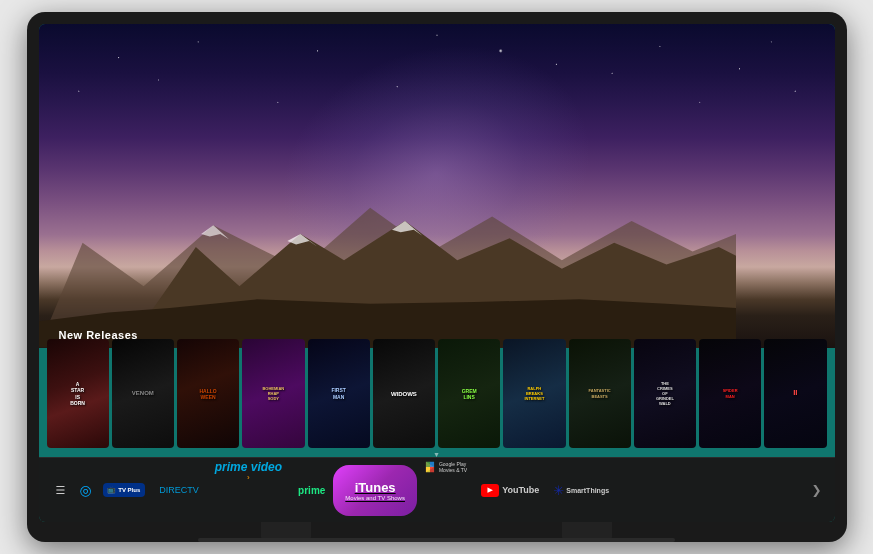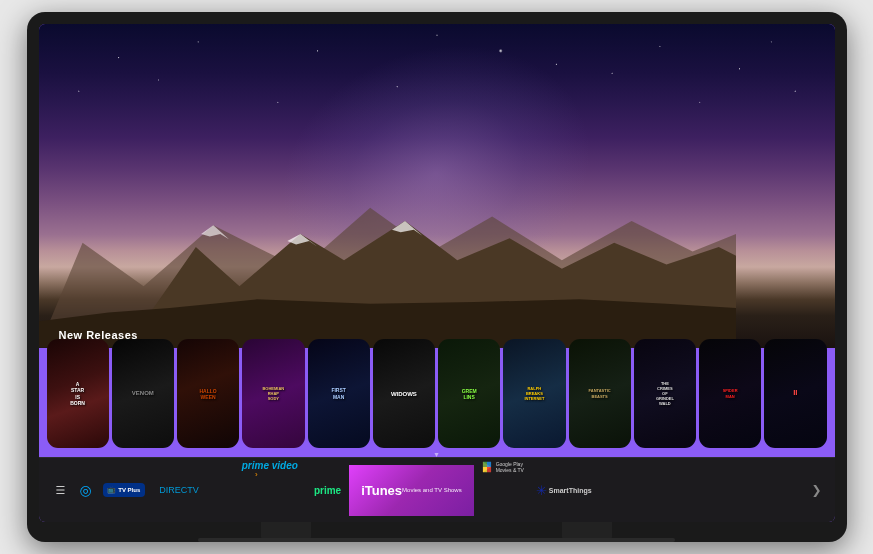--- a/index.html
+++ b/index.html
@@ -23,21 +23,21 @@
       box-shadow: 0 8px 30px rgba(0,0,0,0.5);
       position: relative;
       display: flex;
       flex-direction: column;
       align-items: center;
     }
 
     .tv-screen {
       width: 100%;
       flex: 1;
-      background: #8b5cf6;
+      background: #0f766e;
       border-radius: 6px;
       overflow: hidden;
       position: relative;
     }
 
     
     .tv-bg {
       position: absolute;
       top: 0; left: 0; right: 0;
       height: 65%;
@@ -121,21 +121,21 @@
       height: 22%;
       display: flex;
       align-items: stretch;
       gap: 3px;
       padding: 0 8px;
       overflow: hidden;
     }
 
     .poster {
       flex: 1;
-      border-radius: 11px;
+      border-radius: 4px;
       overflow: hidden;
       position: relative;
       min-width: 0;
     }
 
     
     .nav-bar {
       position: absolute;
       bottom: 0;
       left: 0;
@@ -186,28 +186,29 @@
 
     
     .netflix-logo { color: #e50914; font-size: 11px; letter-spacing: -1px; font-weight: 900; }
 
     
     .hulu-logo { color: #1ce783; font-size: 10px; font-weight: 900; }
 
     
     .itunes-box {
       background: linear-gradient(135deg, #e040fb, #9c27b0, #7b1fa2);
-      border-radius: 0;
+      border-radius: 16px;
       padding: 4px 10px;
       display: flex;
-      flex-direction: row;
+      flex-direction: column;
       align-items: center;
       justify-content: center;
       min-width: 80px;
       height: 80%;
+      text-decoration: underline;
     }
     .itunes-logo { color: white; font-size: 13px; font-weight: 900; }
     .itunes-sub { color: rgba(255,255,255,0.9); font-size: 6px; text-align: center; }
 
     
     .youtube-box {
       display: flex;
       align-items: center;
       gap: 3px;
     }
@@ -390,21 +391,21 @@
           </div>
         </div>
       </div>
 
       <div class="nav-app">
         <span class="directv-logo">DIRECTV</span>
       </div>
 
 
       <div class="nav-app" style="flex-direction: column; gap:0px; padding: 2px 8px;">
-        <span style="color:#00a8e0; font-size:10px; font-weight:900; font-style:italic;margin-left:27px;">prime video</span>
+        <span style="color:#00a8e0; font-size:12px; font-weight:900; font-style:italic;">prime video</span>
         <span style="color:#ff9900; font-size:8px; line-height:1;">›</span>
       </div>
 
       <div class="nav-app">
         <span class="hulu-logo">prime</span>
       </div>
 
       <div class="nav-app itunes-box" style="padding: 3px 12px;">
         <span class="itunes-logo">iTunes</span>
         <span class="itunes-sub">Movies and TV Shows</span>
@@ -420,20 +421,28 @@
             <polygon points="5,12 12,12 12,21 5,21" fill="#ffeb3b" opacity="0.8"></polygon>
             <polygon points="12,12 19,12 19,21 12,21" fill="#f44336" opacity="0.8"></polygon>
           </svg>
           <div style="display:flex; flex-direction:column;">
             <span style="color:#ccc; font-size:5px; line-height:1.2;">Google Play</span>
             <span style="color:#ccc; font-size:5px; line-height:1.2;">Movies &amp; TV</span>
           </div>
         </div>
       </div>
 
+      <div class="nav-app">
+        <div class="youtube-box">
+          <div class="youtube-icon">
+            <span class="youtube-play">▶</span>
+          </div>
+          <span class="youtube-text">YouTube</span>
+        </div>
+      </div>
 
       <div class="nav-app" style="padding: 2px 6px;">
         <div style="display:flex; align-items:center; gap:2px;">
           <span style="color:#1428a0; font-size:13px;">✳</span>
           <span style="color:#ccc; font-size:7px; font-weight:600;">SmartThings</span>
         </div>
       </div>
 
       <div class="nav-arrow-right">
         <span style="color:#888; font-size:12px;">❯</span>

